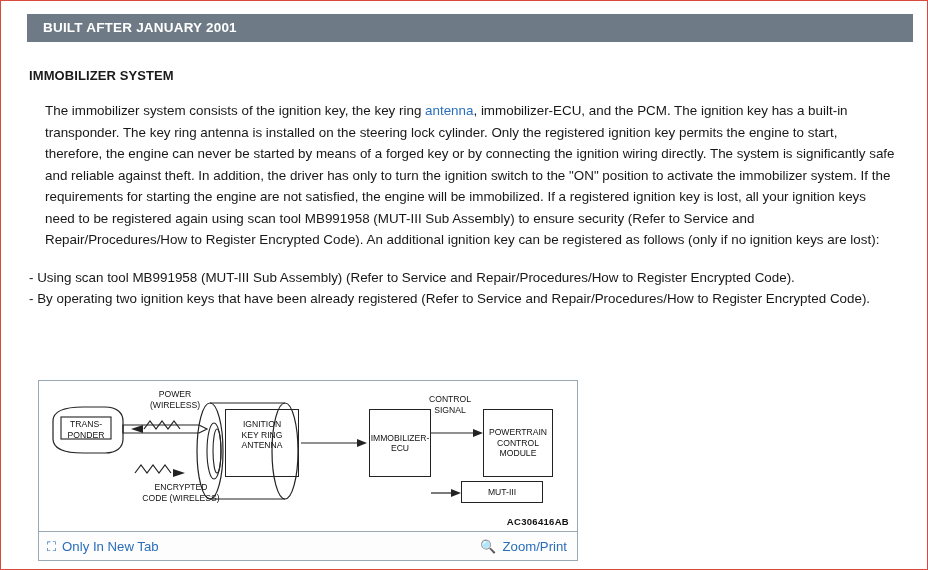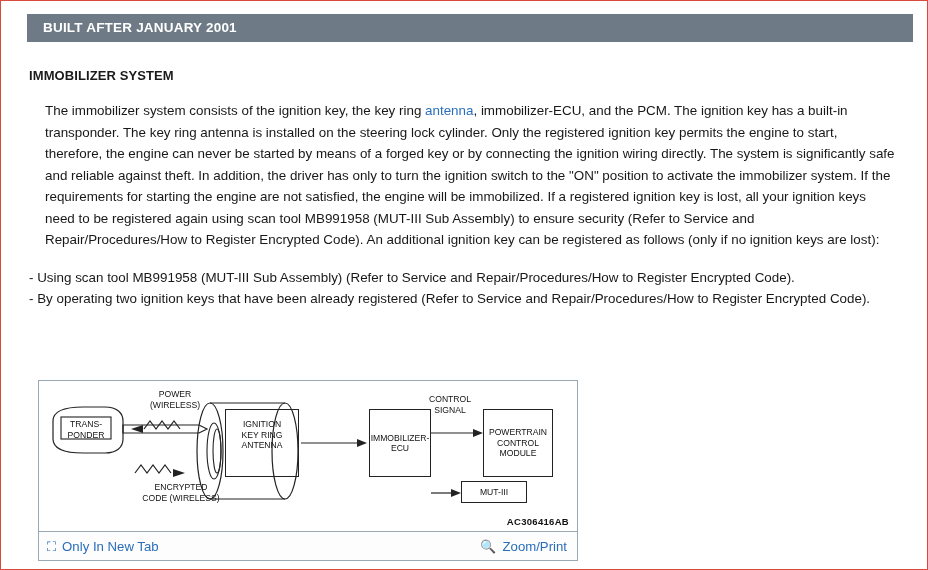--- a/index.html
+++ b/index.html
@@ -206,21 +206,21 @@
         <div class="f-lab" style="left:20px; top:38px; width:54px;text-align:center;">TRANS-<br>PONDER</div>
         <div class="f-lab" style="left:98px; top:8px; width:76px;">POWER<br>(WIRELESS)</div>
         <div class="f-lab" style="left:92px; top:101px; width:100px;">ENCRYPTED<br>CODE (WIRELESS)</div>
         <div class="f-lab" style="left:190px; top:38px; width:66px;">IGNITION<br>KEY RING<br>ANTENNA</div>
         <div class="f-lab" style="left:378px; top:13px; width:66px;">CONTROL<br>SIGNAL</div>
 
         <div class="f-box" style="left:186px; top:28px; width:74px; height:68px; border:1.2px solid #222; background:transparent;"></div>
 
         <div class="f-box" style="left:330px; top:28px; width:62px; height:68px;">IMMOBILIZER-<br>ECU</div>
         <div class="f-box" style="left:444px; top:28px; width:70px; height:68px;">POWERTRAIN<br>CONTROL<br>MODULE</div>
-        <div class="f-box" style="left:422px; top:100px; width:66px; height:22px;">MUT-III</div>
+        <div class="f-box" style="left:422px; top:100px; width:82px; height:22px;">MUT-III</div>
 
         <div class="code-label">AC306416AB</div>
       </div>
 
       <div class="fig-footer">
         <div class="fig-link">
           <span class="glyph">⛶</span>
           <span>Only In New Tab</span>
         </div>
         <div class="fig-link">

